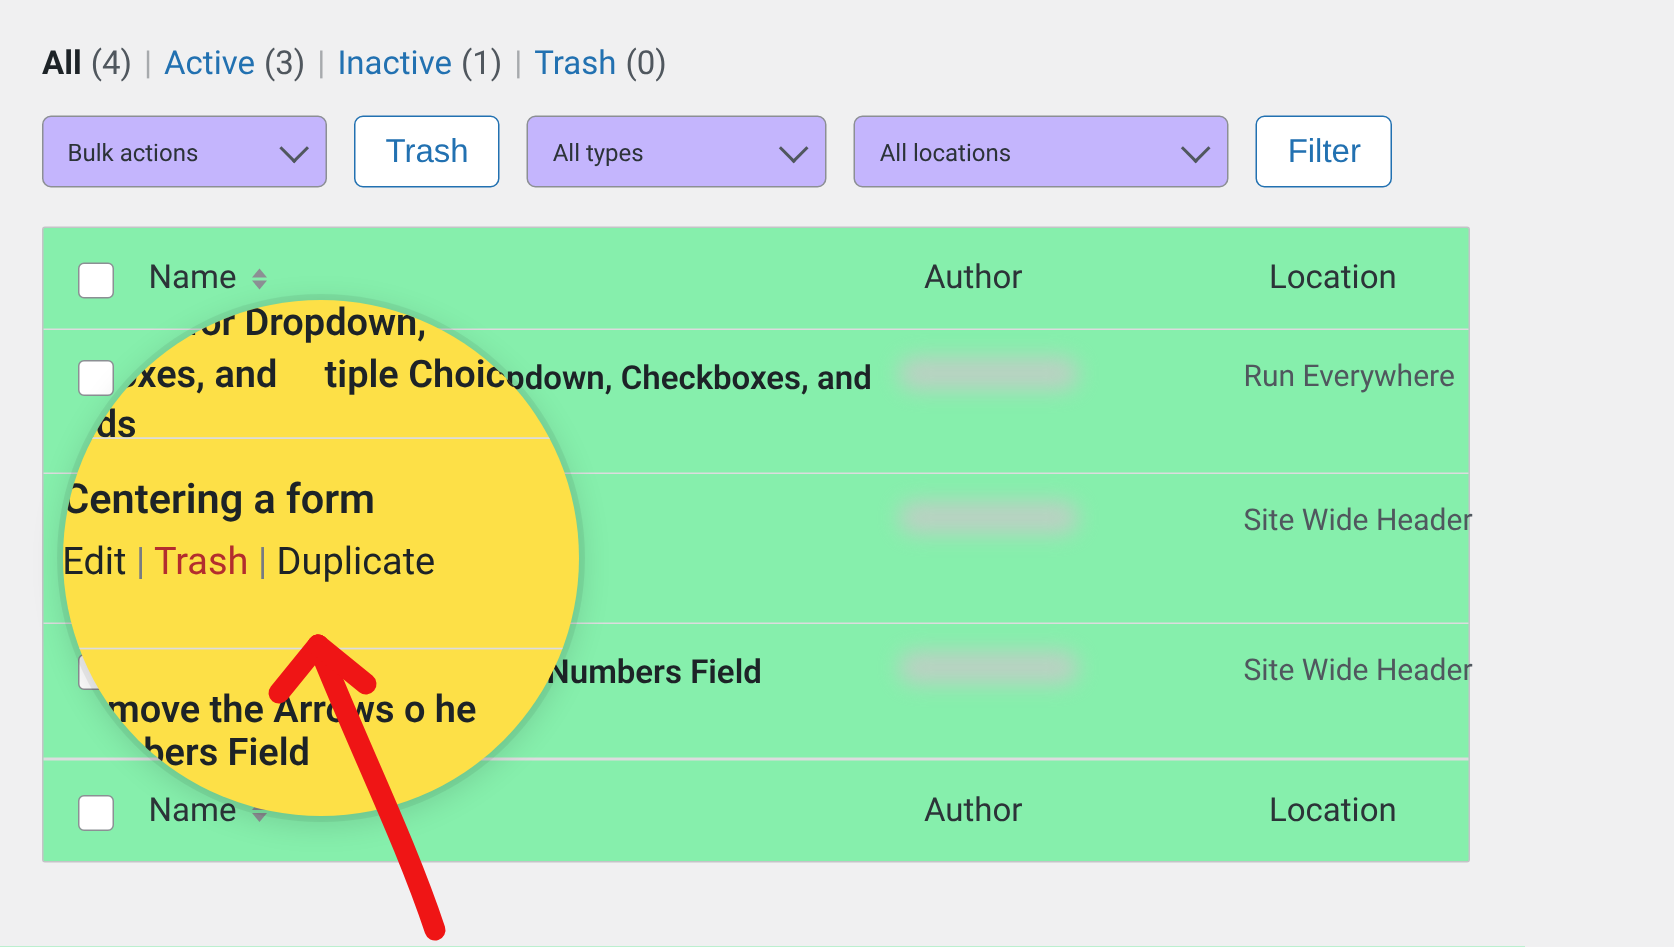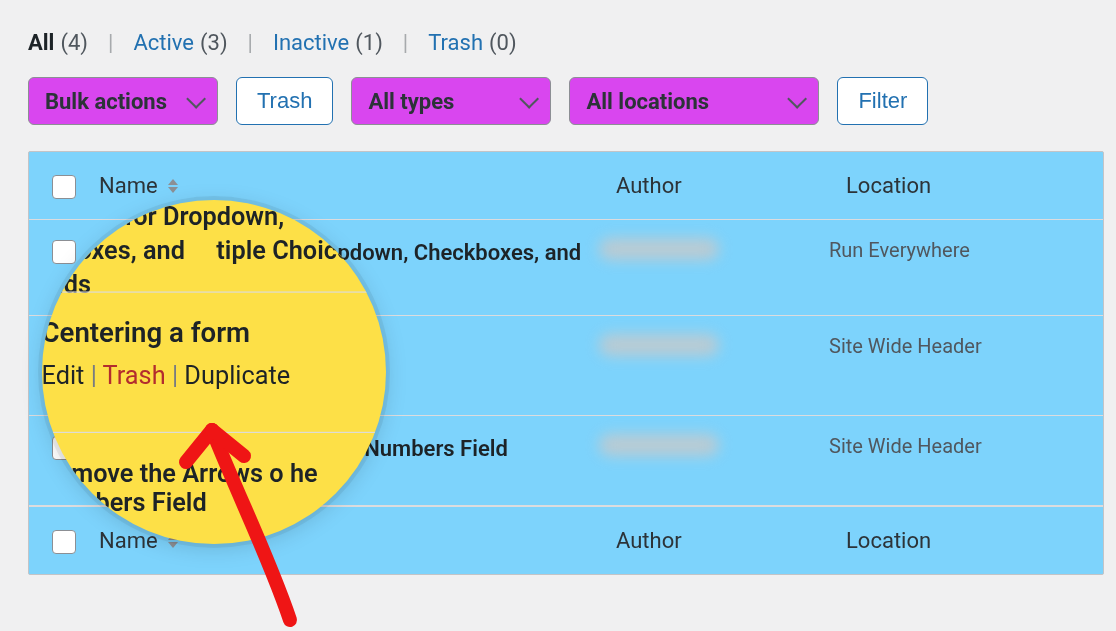--- a/index.html
+++ b/index.html
@@ -11,49 +11,48 @@
     color: #2c3338;
     padding: 30px 28px 0 28px;
     position: relative;
     overflow: hidden;
   }
 
   
   .filter-tabs {
     display: flex;
     align-items: center;
-    gap: 20px;
+    gap: 8px;
     font-size: 22px;
     margin-bottom: 22px;
   }
   .filter-tabs .tab { display: inline-flex; gap: 6px; }
   .filter-tabs .label-all { font-weight: 700; color: #1d2327; }
   .filter-tabs .label-link { color: #2271b1; }
   .filter-tabs .count { color: #50575e; }
   .filter-tabs .sep { color: #a7aaad; }
 
   
   .controls {
     display: flex;
     gap: 18px;
     margin-bottom: 26px;
   }
   .select {
     display: inline-flex;
     align-items: center;
     justify-content: space-between;
     gap: 14px;
-    background: #d946ef;
+    background: #c4b5fd;
     border: 1px solid #8c8f94;
     border-radius: 6px;
     padding: 10px 16px;
-    font-size: 22px;
+    font-size: 16px;
     color: #2c3338;
     cursor: pointer;
-    font-weight: bold;
   }
   .select.bulk { width: 190px; }
   .select.types { width: 200px; }
   .select.locations { width: 250px; }
   .chevron-caret {
     width: 14px; height: 14px;
     border-right: 2px solid #50575e;
     border-bottom: 2px solid #50575e;
     transform: rotate(45deg) translateY(-3px);
   }
@@ -64,24 +63,24 @@
     border: 1px solid #2271b1;
     color: #2271b1;
     border-radius: 6px;
     padding: 10px 20px;
     font-size: 22px;
     cursor: pointer;
   }
 
   
   .table {
-    background: #7dd3fc;
+    background: #86efac;
     border: 1px solid #c3c4c7;
     border-radius: 2px;
-    width: 1076px;
+    width: 952px;
   }
   .table-row {
     display: grid;
     grid-template-columns: 70px 500px 230px 280px;
     align-items: center;
     border-bottom: 1px solid #dcdcde;
   }
   .table-row.head, .table-row.foot {
     height: 68px;
   }

